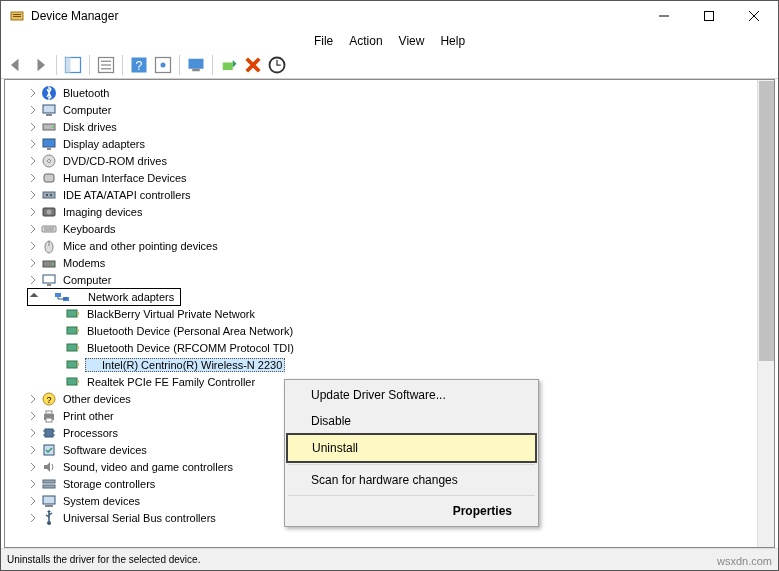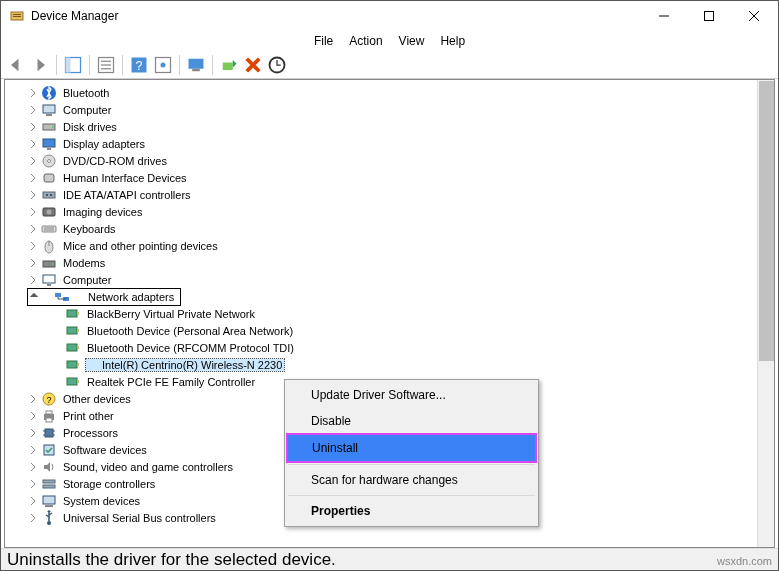--- a/index.html
+++ b/index.html
@@ -29,25 +29,25 @@
     .chev svg { width: 8px; height: 8px; }
     .node-icon { width: 16px; height: 16px; margin-right: 4px; flex-shrink: 0; display: flex; align-items: center; justify-content: center; }
     .label { font-size: 11px; color: #000; padding: 0 2px; }
     .label.selected { background: #cce8ff; border: 1px dotted #555; padding-left: 16px; }
     .indent-1 { padding-left: 20px; }
     .indent-2 { padding-left: 44px; }
     .boxed-wrap { border: 1px solid #000; display: inline-flex; align-items: center; padding-right: 4px; gap: 12px; }
 
     .context-menu { position: absolute; top: 378px; left: 283px; width: 255px; background: #f0f0f0; border: 1px solid #a0a0a0; box-shadow: 2px 2px 4px rgba(0,0,0,0.3); padding: 2px; z-index: 100; }
     .ctx-item { padding: 6px 24px; font-size: 12px; }
-    .ctx-item.highlighted { background: #3b82f6; border: 2px solid #d946ef; margin: -1px; position: relative; z-index: 1; }
-    .ctx-item.bold { font-weight: bold; }
+    .ctx-item.highlighted { background: #fef9c3; border: 2px solid #404040; margin: -1px; position: relative; z-index: 1; }
+    .ctx-item.bold { font-weight: bold; text-align: right; }
     .ctx-sep { height: 1px; background: #d7d7d7; margin: 2px 1px; }
 
-    .statusbar { position: absolute; bottom: 0; left: 0; right: 0; height: 22px; display: flex; align-items: center; padding: 0 6px; font-size: 17px; background: #f0f0f0; border-top: 1px solid #ddd; }
+    .statusbar { position: absolute; bottom: 0; left: 0; right: 0; height: 22px; display: flex; align-items: center; padding: 0 6px; font-size: 10px; background: #f0f0f0; border-top: 1px solid #ddd; }
     .watermark { position: absolute; bottom: 3px; right: 6px; font-size: 11px; color: #888; }
   </style>
 </head>
 <body>
 
 <div class="titlebar">
   <span class="icon">
     <svg viewBox="0 0 16 16">
         <rect x="2" y="4" width="12" height="8" fill="#e0c060" stroke="#a07020"></rect>
         <rect x="4" y="6" width="8" height="1" fill="#805010"></rect>

